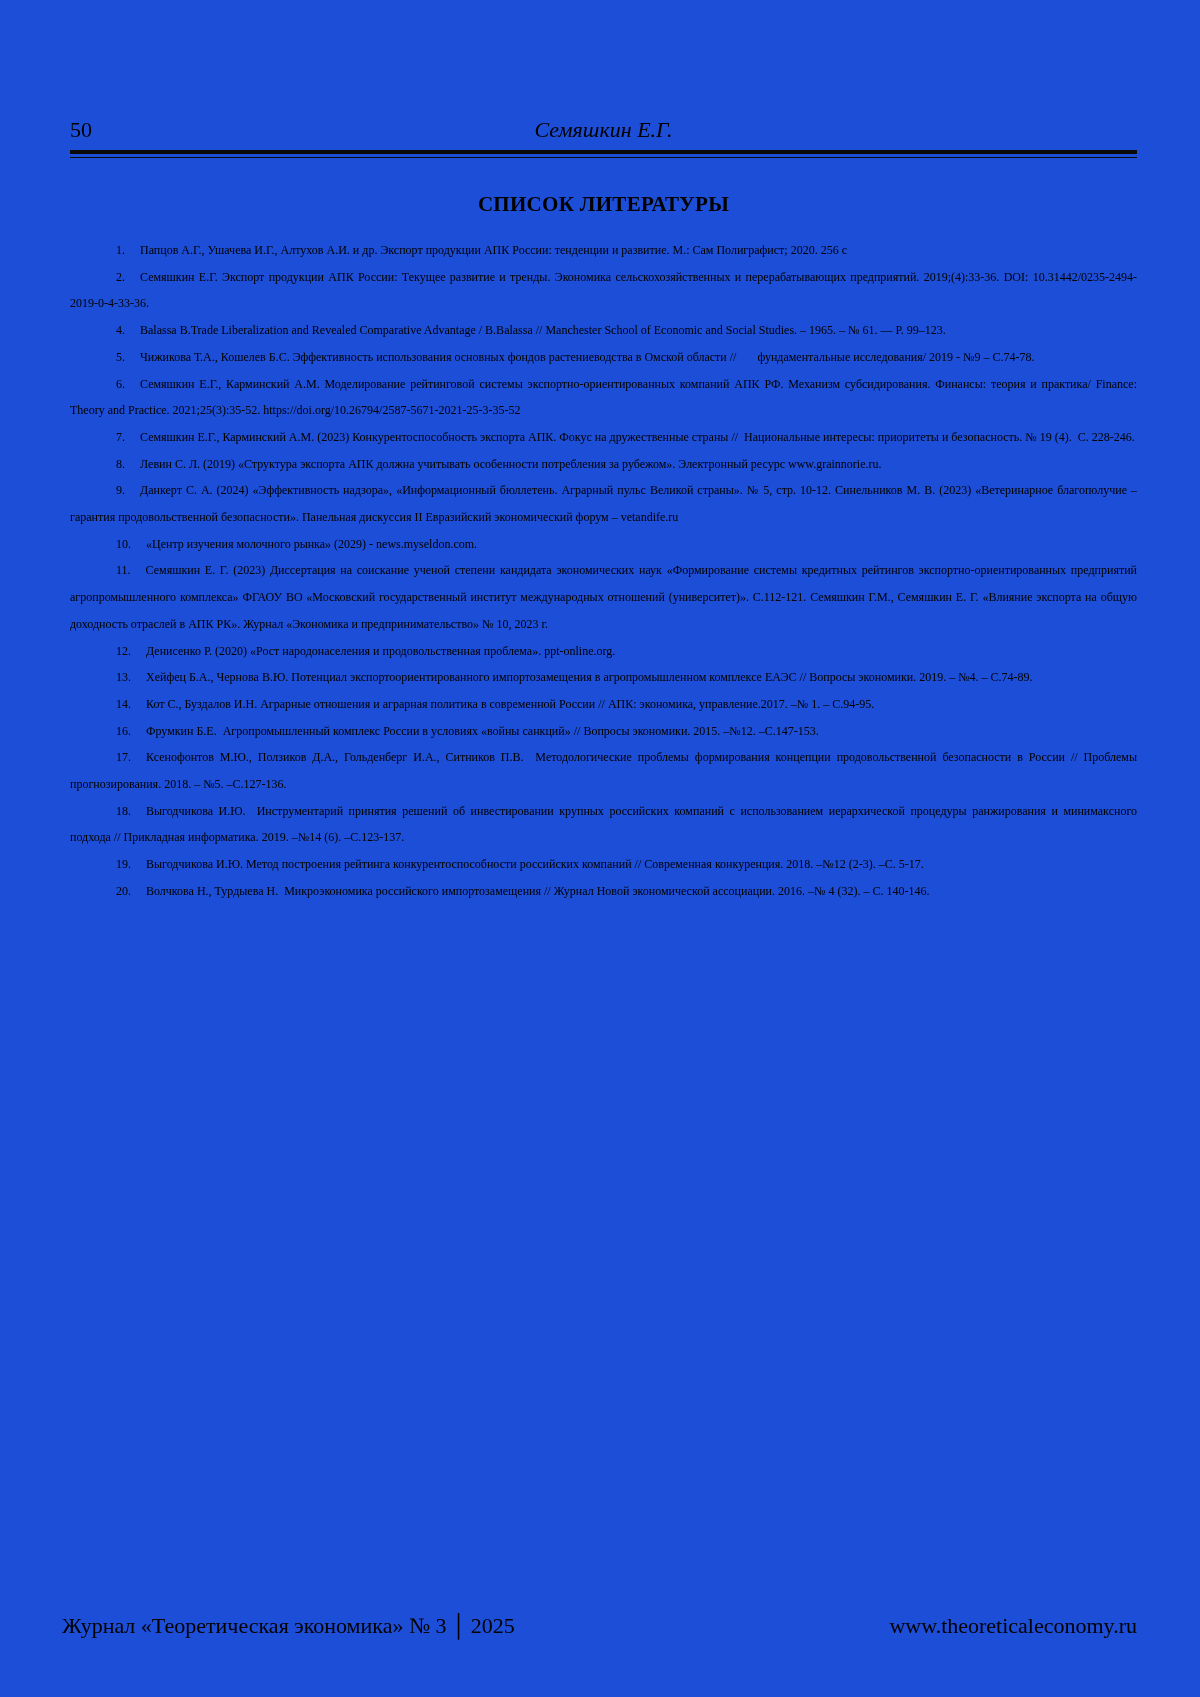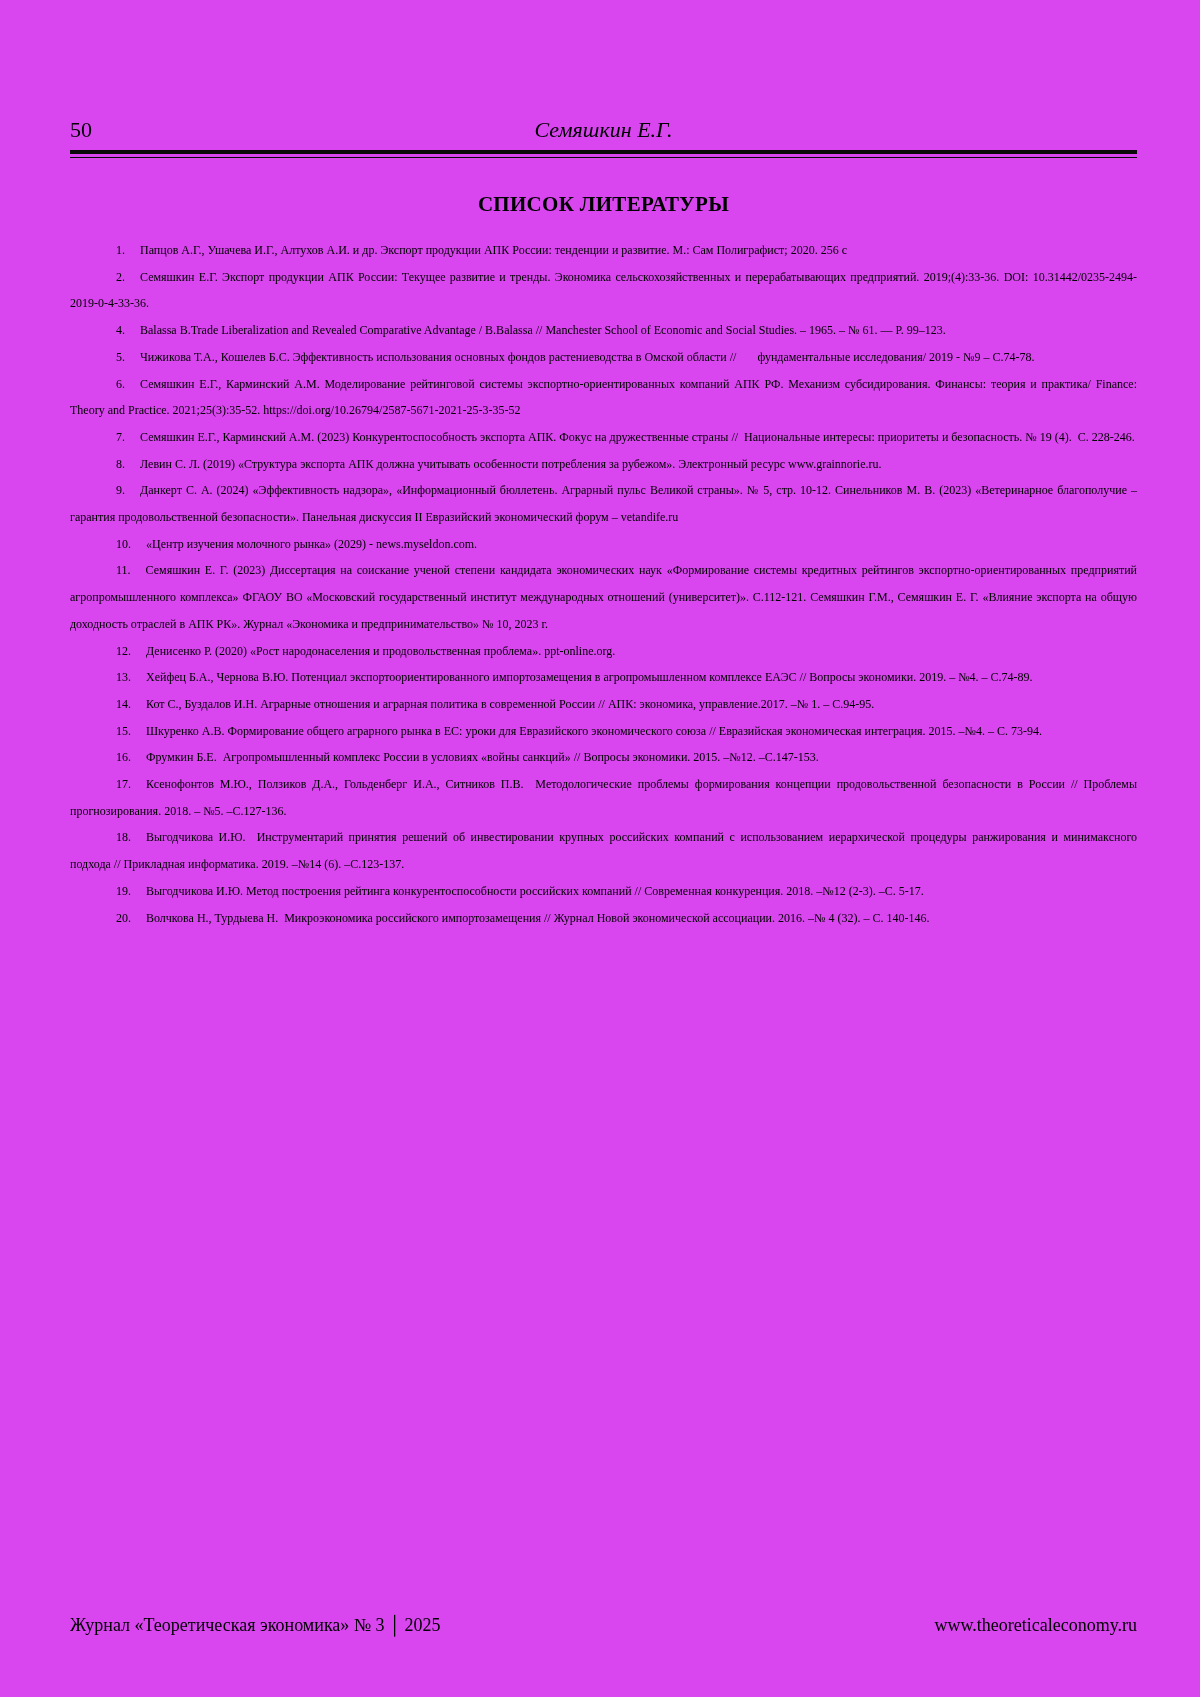--- a/index.html
+++ b/index.html
@@ -1,20 +1,20 @@
 <!DOCTYPE html>
 <html><head>
 <meta charset="utf-8">
 <style>
   html, body { margin: 0; padding: 0; background: #ffffff; }
   .page {
     position: relative;
     width: 1200px;
     height: 1697px;
-    background: #d946ef;
+    background: #1d4ed8;
     color: #000000;
     font-family: "Liberation Serif", "DejaVu Serif", serif;
     overflow: hidden;
   }
   .content {
     position: absolute;
     left: 70px;
     right: 63px;
     top: 0;
   }
@@ -60,24 +60,24 @@
     font-size: 12px;
     line-height: 26.7px;
     text-align: justify;
     text-indent: 46px;
   }
   .ref-num {
     margin-right: 15px;
   }
   .page-footer {
     position: absolute;
-    left: 70px;
+    left: 62px;
     right: 63px;
     top: 1612px;
-    font-size: 18px;
+    font-size: 22px;
     line-height: 27px;
   }
   .footer-journal { float: left; }
   .footer-url { float: right; }
 </style>
 </head>
 <body>
 
 <div class="page">
   <div class="content">
@@ -98,21 +98,20 @@
       <p class="ref"><span class="ref-num">5.</span><span class="ref-text">Чижикова Т.А., Кошелев Б.С. Эффективность использования основных фондов растениеводства в Омской области //&nbsp;&nbsp;&nbsp;&nbsp;&nbsp;&nbsp; фундаментальные исследования/ 2019 - №9 – С.74-78.</span></p>
       <p class="ref"><span class="ref-num">6.</span><span class="ref-text">Семяшкин Е.Г., Карминский А.М. Моделирование рейтинговой системы экспортно-ориентированных компаний АПК РФ. Механизм субсидирования. Финансы: теория и практика/ Finance: Theory and Practice. 2021;25(3):35-52. https://doi.org/10.26794/2587-5671-2021-25-3-35-52</span></p>
       <p class="ref"><span class="ref-num">7.</span><span class="ref-text">Семяшкин Е.Г., Карминский А.М. (2023) Конкурентоспособность экспорта АПК. Фокус на дружественные страны //&nbsp; Национальные интересы: приоритеты и безопасность. № 19 (4).&nbsp; С. 228-246.</span></p>
       <p class="ref"><span class="ref-num">8.</span><span class="ref-text">Левин С. Л. (2019) «Структура экспорта АПК должна учитывать особенности потребления за рубежом». Электронный ресурс www.grainnorie.ru.</span></p>
       <p class="ref"><span class="ref-num">9.</span><span class="ref-text">Данкерт С. А. (2024) «Эффективность надзора», «Информационный бюллетень. Аграрный пульс Великой страны». № 5, стр. 10-12. Синельников М. В. (2023) «Ветеринарное благополучие – гарантия продовольственной безопасности». Панельная дискуссия II Евразийский экономический форум – vetandife.ru</span></p>
       <p class="ref"><span class="ref-num">10.</span><span class="ref-text">«Центр изучения молочного рынка» (2029) - news.myseldon.com.</span></p>
       <p class="ref"><span class="ref-num">11.</span><span class="ref-text">Семяшкин Е. Г. (2023) Диссертация на соискание ученой степени кандидата экономических наук «Формирование системы кредитных рейтингов экспортно-ориентированных предприятий агропромышленного комплекса» ФГАОУ ВО «Московский государственный институт международных отношений (университет)». С.112-121. Семяшкин Г.М., Семяшкин Е. Г. «Влияние экспорта на общую доходность отраслей в АПК РК». Журнал «Экономика и предпринимательство» № 10, 2023 г.</span></p>
       <p class="ref"><span class="ref-num">12.</span><span class="ref-text">Денисенко Р. (2020) «Рост народонаселения и продовольственная проблема». ppt-online.org.</span></p>
       <p class="ref"><span class="ref-num">13.</span><span class="ref-text">Хейфец Б.А., Чернова В.Ю. Потенциал экспортоориентированного импортозамещения в агропромышленном комплексе ЕАЭС // Вопросы экономики. 2019. – №4. – С.74-89.</span></p>
       <p class="ref"><span class="ref-num">14.</span><span class="ref-text">Кот С., Буздалов И.Н. Аграрные отношения и аграрная политика в современной России // АПК: экономика, управление.2017. –№ 1. – С.94-95.</span></p>
-      <p class="ref"><span class="ref-num">15.</span><span class="ref-text">Шкуренко А.В. Формирование общего аграрного рынка в ЕС: уроки для Евразийского экономического союза // Евразийская экономическая интеграция. 2015. –№4. – С. 73-94.</span></p>
       <p class="ref"><span class="ref-num">16.</span><span class="ref-text">Фрумкин Б.Е.&nbsp; Агропромышленный комплекс России в условиях «войны санкций» // Вопросы экономики. 2015. –№12. –С.147-153.</span></p>
       <p class="ref"><span class="ref-num">17.</span><span class="ref-text">Ксенофонтов М.Ю., Ползиков Д.А., Гольденберг И.А., Ситников П.В.&nbsp; Методологические проблемы формирования концепции продовольственной безопасности в России // Проблемы прогнозирования. 2018. – №5. –С.127-136.</span></p>
       <p class="ref"><span class="ref-num">18.</span><span class="ref-text">Выгодчикова И.Ю.&nbsp; Инструментарий принятия решений об инвестировании крупных российских компаний с использованием иерархической процедуры ранжирования и минимаксного подхода // Прикладная информатика. 2019. –№14 (6). –С.123-137.</span></p>
       <p class="ref"><span class="ref-num">19.</span><span class="ref-text">Выгодчикова И.Ю. Метод построения рейтинга конкурентоспособности российских компаний // Современная конкуренция. 2018. –№12 (2-3). –С. 5-17.</span></p>
       <p class="ref"><span class="ref-num">20.</span><span class="ref-text">Волчкова Н., Турдыева Н.&nbsp; Микроэкономика российского импортозамещения // Журнал Новой экономической ассоциации. 2016. –№ 4 (32). – С. 140-146.</span></p>
     </div>
   </div>
 
   <div class="page-footer">
     <span class="footer-journal">Журнал «Теоретическая экономика» № 3 │ 2025</span>

